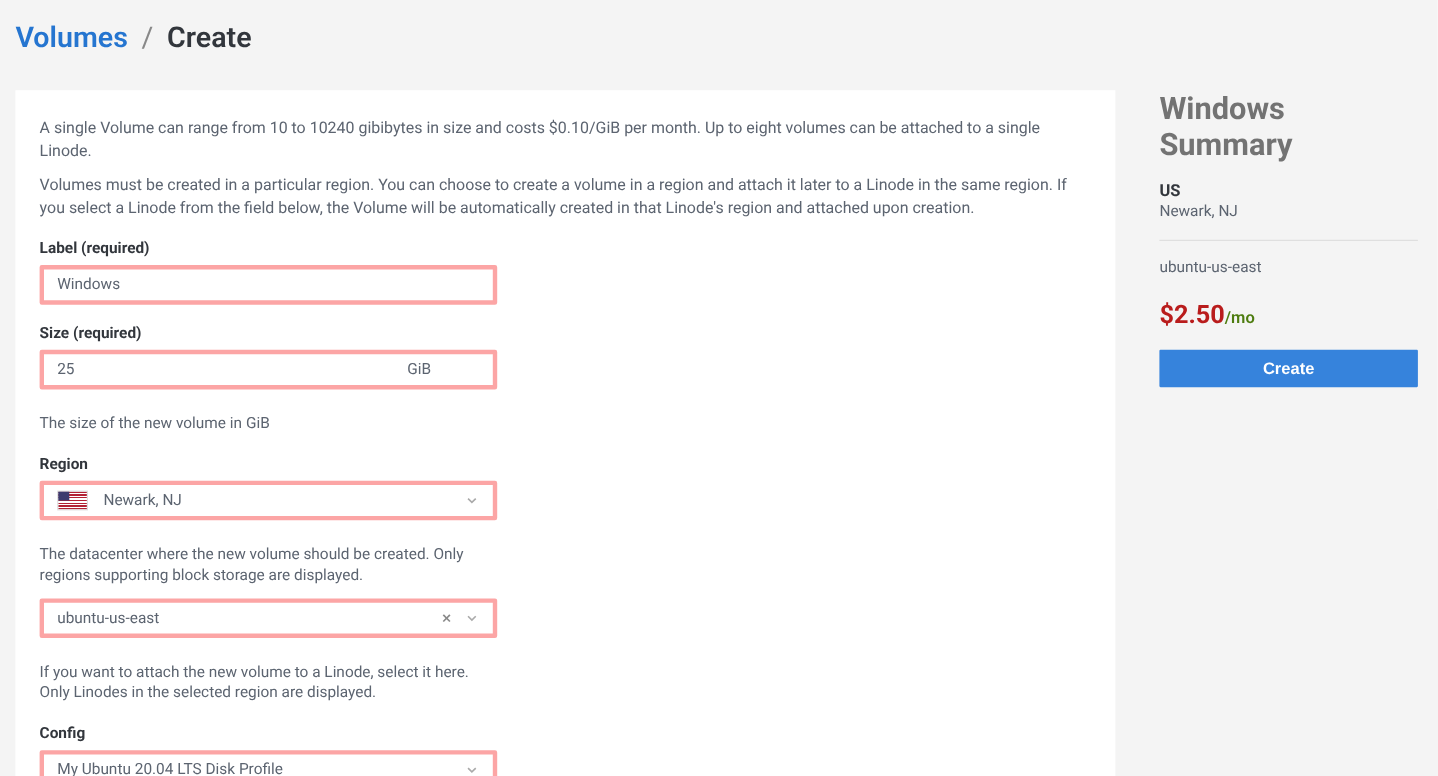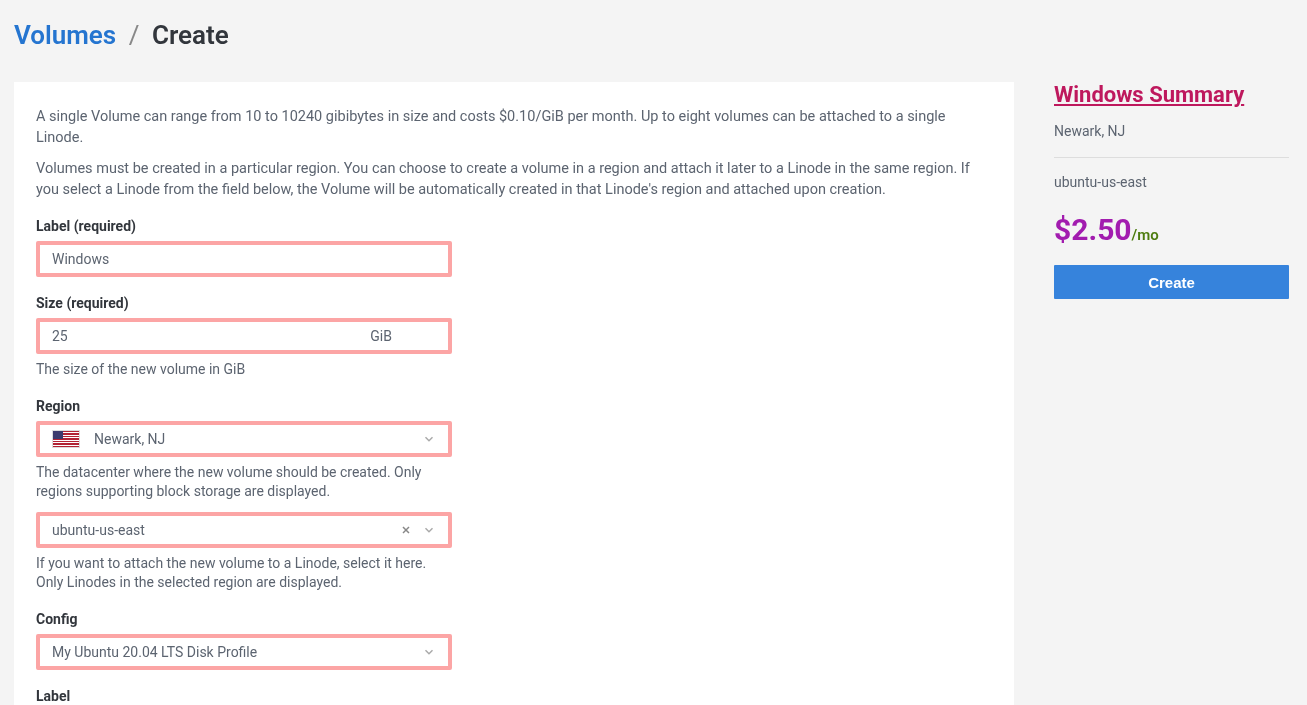--- a/index.html
+++ b/index.html
@@ -87,21 +87,21 @@
       right: 12px;
       top: 50%;
       transform: translateY(-50%);
       color: #5c6470;
       font-size: 14px;
       pointer-events: none;
     }
     .help-text {
       font-size: 14px;
       color: #5c6470;
-      margin-top: 6px;
+      margin-top: 22px;
       line-height: 1.4;
       max-width: 416px;
     }
     .select-box {
       justify-content: space-between;
       cursor: pointer;
     }
     .select-content {
       display: flex;
       align-items: center;
@@ -151,25 +151,24 @@
     }
     .clear-icon {
       cursor: pointer;
       padding: 2px;
     }
     .summary-panel {
       width: 235px;
       flex-shrink: 0;
     }
     .summary-title {
-      font-size: 22px;
-      font-weight: 700;
-      color: #be185d;
+      font-size: 28px;
+      font-weight: 700;
+      color: #737373;
       margin-bottom: 16px;
-      text-decoration: underline;
     }
     .summary-block {
       margin-bottom: 18px;
     }
     .summary-label {
       font-weight: 700;
       font-size: 15px;
       color: #32363c;
       margin-bottom: 2px;
     }
@@ -179,23 +178,23 @@
     }
     .divider {
       border: none;
       border-top: 1px solid #ddd;
       margin: 16px 0;
     }
     .price-line {
       margin: 22px 0 18px 0;
     }
     .price-amount {
-      font-size: 30px;
-      font-weight: 700;
-      color: #a21caf;
+      font-size: 23px;
+      font-weight: 700;
+      color: #b91c1c;
     }
     .price-period {
       font-size: 15px;
       font-weight: 600;
       color: #4d7c0f;
     }
     .create-btn {
       width: 100%;
       height: 34px;
       background: #3683dc;
@@ -293,20 +292,21 @@
         <div class="select-box">
           
           
         </div>
       </div>
     </div>
 
     <div class="summary-panel">
       <h2 class="summary-title">Windows Summary</h2>
       <div class="summary-block">
+        <div class="summary-label">US</div>
         <div class="summary-value">Newark, NJ</div>
       </div>
       <hr class="divider">
       <div class="summary-block">
         <div class="summary-value">ubuntu-us-east</div>
       </div>
       <div class="price-line">
         <span class="price-amount">$2.50</span><span class="price-period">/mo</span>
       </div>
       <button class="create-btn">Create</button>

